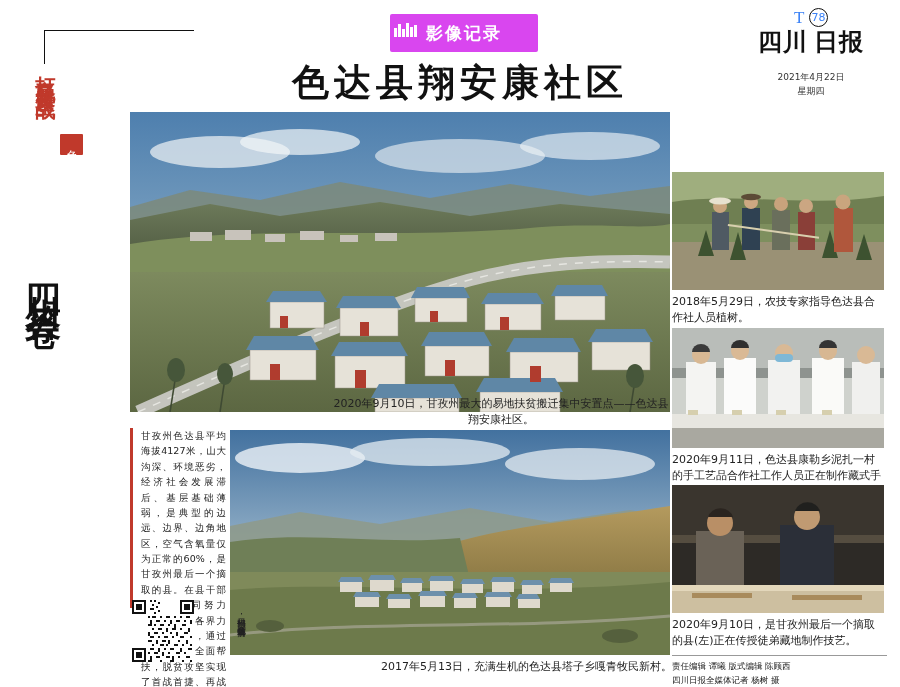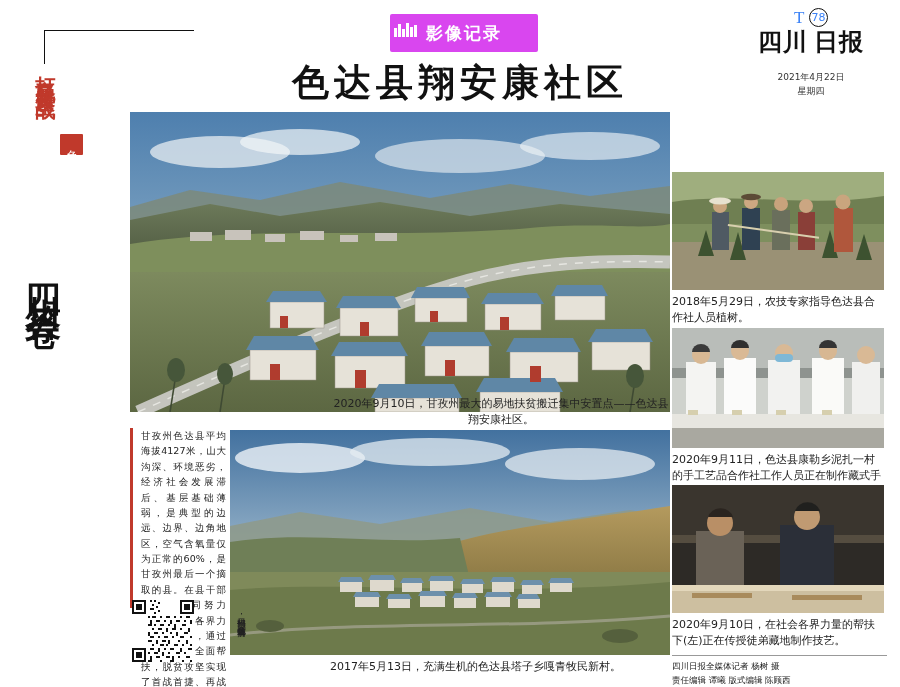--- a/index.html
+++ b/index.html
@@ -100,21 +100,21 @@
     position:absolute; font-size:11px; color:#222; line-height:1.45;
     font-family:"DejaVu Sans", sans-serif;
   }
 
   
   #photo1 { left:130px; top:112px; width:540px; height:300px; }
   #cap1 { left:330px; top:396px; width:342px; text-align:center; }
 
   
   #photo2 { left:230px; top:430px; width:440px; height:225px; }
-  #cap2 { left:330px; top:659px; width:342px; }
+  #cap2 { left:330px; top:659px; width:342px; text-align:right; }
 
   
   #photo3 { left:672px; top:172px; width:212px; height:118px; }
   #cap3 { left:672px; top:294px; width:212px; }
   #photo4 { left:672px; top:328px; width:212px; height:120px; }
   #cap4 { left:672px; top:452px; width:212px; }
   #photo5 { left:672px; top:485px; width:212px; height:128px; }
   #cap5 { left:672px; top:617px; width:212px; }
 
   
@@ -441,21 +441,21 @@
     </g>
 
     <rect x="0" y="104" width="212" height="24" fill="#cdbfa0"></rect>
     <rect x="0" y="100" width="212" height="6" fill="#e3d7bb"></rect>
     <g fill="#a98b5c">
       <rect x="20" y="108" width="60" height="5"></rect>
         <rect x="120" y="110" width="70" height="5"></rect>
     </g>
   </svg>
 </div>
-<div class="cap" id="cap5">2020年9月10日，在社会各界力量的帮扶下(左)正在传授徒弟藏地制作技艺。</div>
+<div class="cap" id="cap5">2020年9月10日，是甘孜州最后一个摘取的县(左)正在传授徒弟藏地制作技艺。</div>
 
 <div class="bodytext">甘孜州色达县平均海拔4127米，山大沟深、环境恶劣，经济社会发展滞后、基层基础薄弱，是典型的边远、边界、边角地区，空气含氧量仅为正常的60%，是甘孜州最后一个摘取的县。在县干部群众的共同努力下，在社会各界力量的帮扶下，通过精准施策、全面帮扶，脱贫攻坚实现了首战首捷、再战再胜、连战连胜、决战决胜。2019年，色达县顺利脱贫摘帽。</div>
 
 <div class="qr">
   <svg width="62" height="62" viewBox="0 0 31 31" shape-rendering="crispEdges">
     <rect width="31" height="31" fill="#fff"></rect>
     <g fill="#111">
       <rect x="0" y="0" width="7" height="7"></rect>
         <rect x="1" y="1" width="5" height="5" fill="#fff"></rect>
         <rect x="2" y="2" width="3" height="3"></rect>
@@ -545,15 +545,15 @@
         <rect x="14" y="30" width="1" height="1"></rect>
         <rect x="19" y="30" width="2" height="1"></rect>
       <rect x="25" y="30" width="1" height="1"></rect>
         <rect x="29" y="30" width="1" height="1"></rect>
     </g>
   </svg>
 </div>
 <div class="qr-note">扫描二维码，看色达县脱贫摘帽。</div>
 
 <div class="credits">
+  <div>责任编辑 谭曦    版式编辑 陈顾西</div>
   <div>四川日报全媒体记者 杨树 摄</div>
-  <div>责任编辑 谭曦    版式编辑 陈顾西</div>
 </div>
 
 </body></html>

